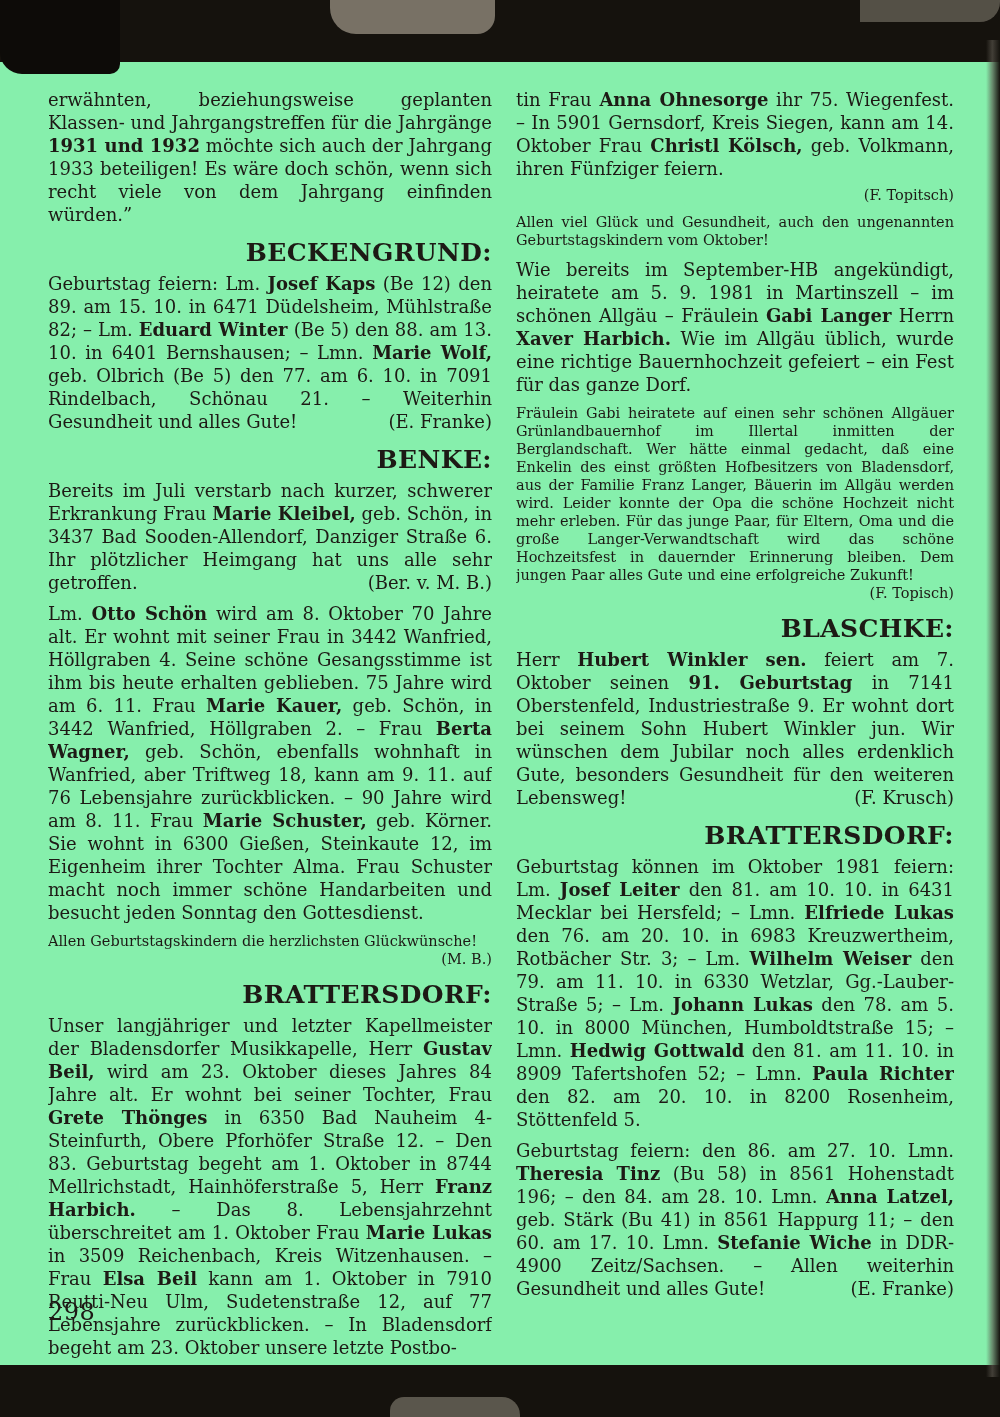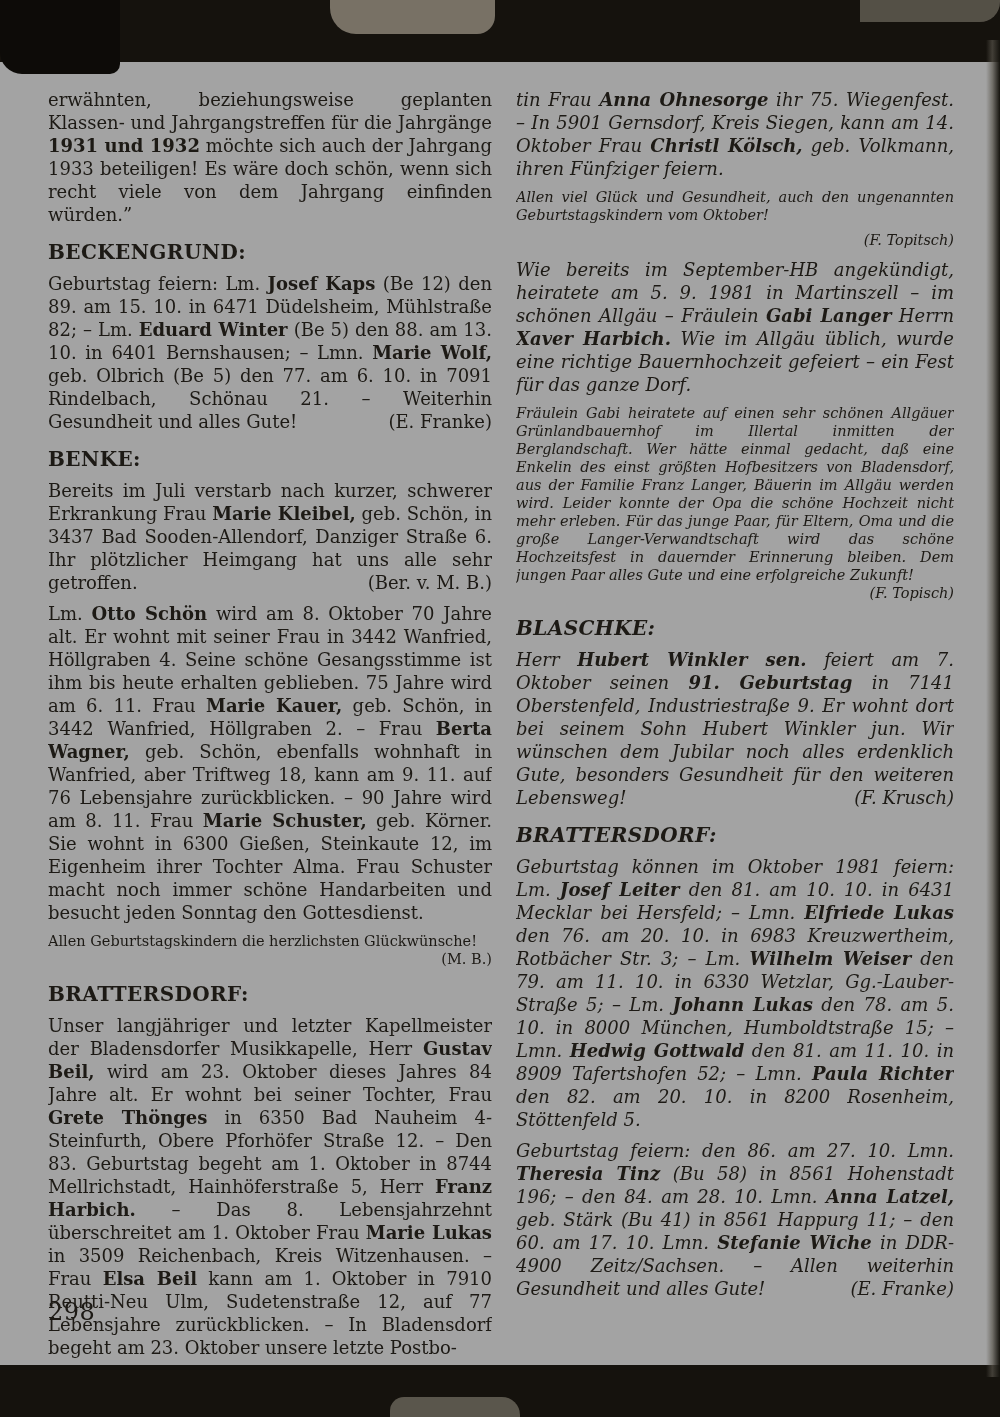--- a/index.html
+++ b/index.html
@@ -1,19 +1,19 @@
 <!DOCTYPE html>
 <html lang="de"><head>
 <meta charset="utf-8">
 <style>
   html,body{margin:0;padding:0;background:#2a2722;}
   .page{
     position:relative;
     width:1000px;height:1417px;
-    background:#a3a3a3;
+    background:#86efac;
     overflow:hidden;
     font-family:"DejaVu Serif","Liberation Serif",serif;
     color:#1d1a15;
   }
   
   .band{position:absolute;left:0;right:0;background:#15120d;}
   .band.top{top:0;height:62px;}
   .band.bottom{bottom:0;height:52px;}
   .blob{position:absolute;background:#898376;opacity:.85;}
   .blob.g1{left:330px;top:0;width:165px;height:34px;border-radius:0 0 18px 26px;}
@@ -23,26 +23,26 @@
   .edge-right{
     position:absolute;right:0;top:40px;bottom:40px;width:14px;
     background:linear-gradient(to right, rgba(20,18,13,0) 0%, rgba(90,86,77,.65) 45%, #14120d 100%);
   }
   
   .col{
     position:absolute;top:88px;
     font-size:18px;line-height:23px;
   }
   .col.left{left:48px;width:444px;}
-  .col.right{left:516px;width:438px;font-style:italic;}
+  .col.right{left:516px;width:438px;}
   .block{overflow:hidden;hyphens:auto;-webkit-hyphens:auto;}
   .block.paragraph{text-align:justify;margin:0 0 8px;}
   .block.heading{
-    font-weight:bold;font-size:20px;letter-spacing:.4px;
-    margin:15px 0 8px;text-align:left;
+    font-weight:bold;font-size:25px;letter-spacing:.4px;
+    margin:15px 0 8px;text-align:right;
   }
   .block.small{font-size:14.5px;line-height:18px;text-align:justify;margin:1px 0 9px;}
   .block.credit{font-size:14.5px;line-height:18px;text-align:right;margin:-2px 0 9px;}
   .b{font-weight:bold;}
   span.credit{float:right;padding-left:12px;}
   .page-number{
     position:absolute;left:48px;top:1298px;
     font-size:24px;letter-spacing:.5px;
   }
 </style>
@@ -69,22 +69,22 @@
       <div class="block paragraph"><span>Geburtstag feiern: Lm. </span><span class="b">Josef Kaps</span><span> (Be 12) den 89. am 15. 10. in 6471 Düdelsheim, Mühlstraße 82; – Lm. </span><span class="b">Eduard Winter</span><span> (Be 5) den 88. am 13. 10. in 6401 Bernshausen; – Lmn. </span><span class="b">Marie Wolf,</span><span> geb. Olbrich (Be 5) den 77. am 6. 10. in 7091 Rindelbach, Schönau 21. – Weiterhin Gesundheit und alles Gute!</span><span class="credit">(E. Franke)</span></div>
       <div class="block heading"><span>BENKE:</span></div>
       <div class="block paragraph"><span>Bereits im Juli verstarb nach kurzer, schwerer Erkrankung Frau </span><span class="b">Marie Kleibel,</span><span> geb. Schön, in 3437 Bad Sooden-Allendorf, Danziger Straße 6. Ihr plötzlicher Heimgang hat uns alle sehr getroffen.</span><span class="credit">(Ber. v. M. B.)</span></div>
       <div class="block paragraph"><span>Lm. </span><span class="b">Otto Schön</span><span> wird am 8. Oktober 70 Jahre alt. Er wohnt mit seiner Frau in 3442 Wanfried, Höllgraben 4. Seine schöne Gesangsstimme ist ihm bis heute erhalten geblieben. 75 Jahre wird am 6. 11. Frau </span><span class="b">Marie Kauer,</span><span> geb. Schön, in 3442 Wanfried, Höllgraben 2. – Frau </span><span class="b">Berta Wagner,</span><span> geb. Schön, ebenfalls wohnhaft in Wanfried, aber Triftweg 18, kann am 9. 11. auf 76 Lebensjahre zurückblicken. – 90 Jahre wird am 8. 11. Frau </span><span class="b">Marie Schuster,</span><span> geb. Körner. Sie wohnt in 6300 Gießen, Steinkaute 12, im Eigenheim ihrer Tochter Alma. Frau Schuster macht noch immer schöne Handarbeiten und besucht jeden Sonntag den Gottesdienst.</span></div>
       <div class="block small"><span>Allen Geburtstagskindern die herzlichsten Glückwünsche!</span><span class="credit">(M. B.)</span></div>
       <div class="block heading"><span>BRATTERSDORF:</span></div>
       <div class="block paragraph"><span>Unser langjähriger und letzter Kapellmeister der Bladensdorfer Musikkapelle, Herr </span><span class="b">Gustav Beil,</span><span> wird am 23. Oktober dieses Jahres 84 Jahre alt. Er wohnt bei seiner Tochter, Frau </span><span class="b">Grete Thönges</span><span> in 6350 Bad Nauheim 4-Steinfurth, Obere Pforhöfer Straße 12. – Den 83. Geburtstag begeht am 1. Oktober in 8744 Mellrichstadt, Hainhöferstraße 5, Herr </span><span class="b">Franz Harbich.</span><span> – Das 8. Lebensjahrzehnt überschreitet am 1. Oktober Frau </span><span class="b">Marie Lukas</span><span> in 3509 Reichenbach, Kreis Witzenhausen. – Frau </span><span class="b">Elsa Beil</span><span> kann am 1. Oktober in 7910 Reutti-Neu Ulm, Sudetenstraße 12, auf 77 Lebensjahre zurückblicken. – In Bladensdorf begeht am 23. Oktober unsere letzte Postbo-</span></div>
     </div>
   <div class="col right" id="col-right">
       <div class="block paragraph"><span>tin Frau </span><span class="b">Anna Ohnesorge</span><span> ihr 75. Wiegenfest. – In 5901 Gernsdorf, Kreis Siegen, kann am 14. Oktober Frau </span><span class="b">Christl Kölsch,</span><span> geb. Volkmann, ihren Fünfziger feiern.</span></div>
+      <div class="block credit"><span>(F. Topitsch)</span></div>
       <div class="block small"><span>Allen viel Glück und Gesundheit, auch den ungenannten Geburtstagskindern vom Oktober!</span></div>
-      <div class="block credit"><span>(F. Topitsch)</span></div>
       <div class="block paragraph"><span>Wie bereits im September-HB angekündigt, heiratete am 5. 9. 1981 in Martinszell – im schönen Allgäu – Fräulein </span><span class="b">Gabi Langer</span><span> Herrn </span><span class="b">Xaver Harbich.</span><span> Wie im Allgäu üblich, wurde eine richtige Bauernhochzeit gefeiert – ein Fest für das ganze Dorf.</span></div>
       <div class="block small"><span>Fräulein Gabi heiratete auf einen sehr schönen Allgäuer Grünlandbauernhof im Illertal inmitten der Berglandschaft. Wer hätte einmal gedacht, daß eine Enkelin des einst größten Hofbesitzers von Bladensdorf, aus der Familie Franz Langer, Bäuerin im Allgäu werden wird. Leider konnte der Opa die schöne Hochzeit nicht mehr erleben. Für das junge Paar, für Eltern, Oma und die große Langer-Verwandtschaft wird das schöne Hochzeitsfest in dauernder Erinnerung bleiben. Dem jungen Paar alles Gute und eine erfolgreiche Zukunft!</span><span class="credit">(F. Topisch)</span></div>
       <div class="block heading"><span>BLASCHKE:</span></div>
       <div class="block paragraph"><span>Herr </span><span class="b">Hubert Winkler sen.</span><span> feiert am 7. Oktober seinen </span><span class="b">91. Geburtstag</span><span> in 7141 Oberstenfeld, Industriestraße 9. Er wohnt dort bei seinem Sohn Hubert Winkler jun. Wir wünschen dem Jubilar noch alles erdenklich Gute, besonders Gesundheit für den weiteren Lebensweg!</span><span class="credit">(F. Krusch)</span></div>
       <div class="block heading"><span>BRATTERSDORF:</span></div>
       <div class="block paragraph"><span>Geburtstag können im Oktober 1981 feiern: Lm. </span><span class="b">Josef Leiter</span><span> den 81. am 10. 10. in 6431 Mecklar bei Hersfeld; – Lmn. </span><span class="b">Elfriede Lukas</span><span> den 76. am 20. 10. in 6983 Kreuzwertheim, Rotbächer Str. 3; – Lm. </span><span class="b">Wilhelm Weiser</span><span> den 79. am 11. 10. in 6330 Wetzlar, Gg.-Lauber-Straße 5; – Lm. </span><span class="b">Johann Lukas</span><span> den 78. am 5. 10. in 8000 München, Humboldtstraße 15; – Lmn. </span><span class="b">Hedwig Gottwald</span><span> den 81. am 11. 10. in 8909 Tafertshofen 52; – Lmn. </span><span class="b">Paula Richter</span><span> den 82. am 20. 10. in 8200 Rosenheim, Stöttenfeld 5.</span></div>
       <div class="block paragraph"><span>Geburtstag feiern: den 86. am 27. 10. Lmn. </span><span class="b">Theresia Tinz</span><span> (Bu 58) in 8561 Hohenstadt 196; – den 84. am 28. 10. Lmn. </span><span class="b">Anna Latzel,</span><span> geb. Stärk (Bu 41) in 8561 Happurg 11; – den 60. am 17. 10. Lmn. </span><span class="b">Stefanie Wiche</span><span> in DDR-4900 Zeitz/Sachsen. – Allen weiterhin Gesundheit und alles Gute!</span><span class="credit">(E. Franke)</span></div>
     </div>
 
   <div class="page-number">298</div>

